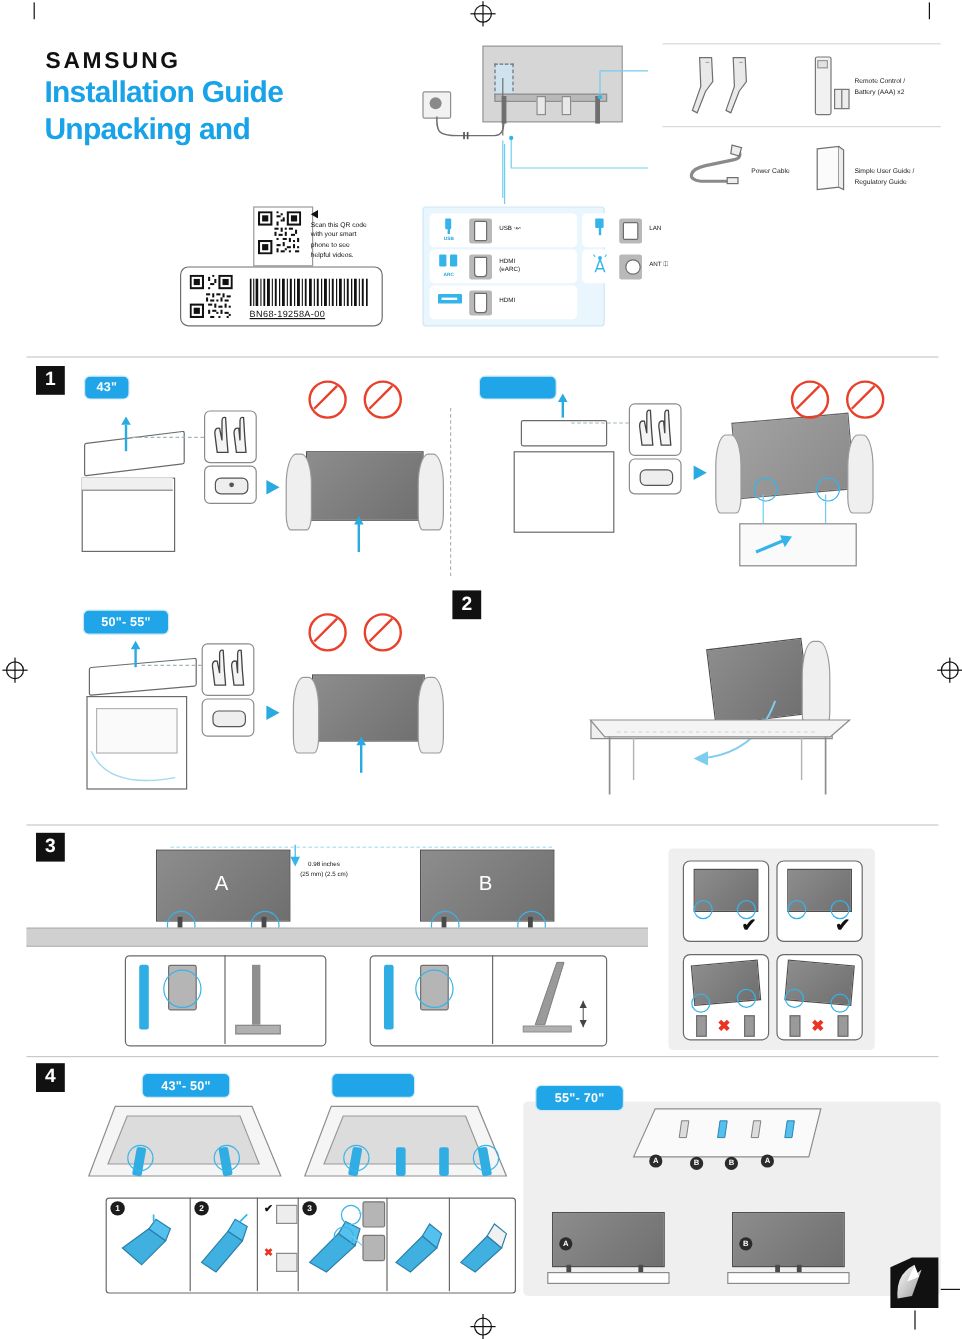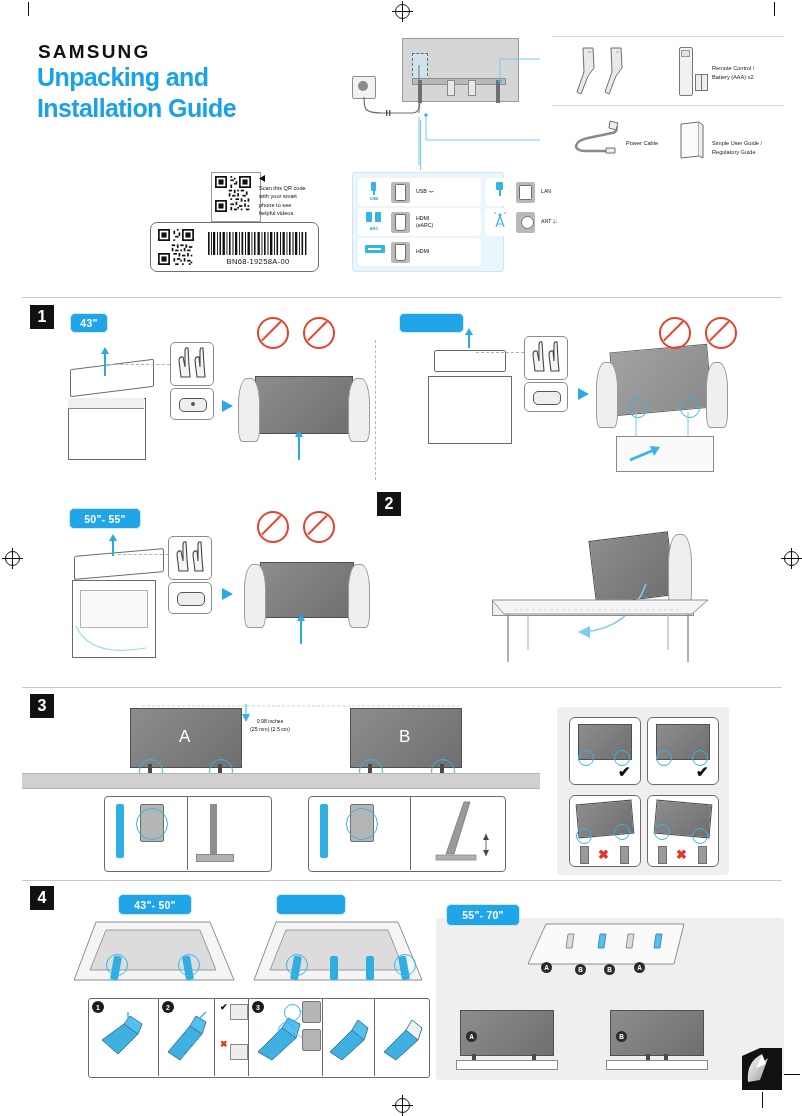--- a/index.html
+++ b/index.html
@@ -12,21 +12,21 @@
   .regmark:before{left:50%;top:-4px;width:1px;height:21px;margin-left:-0.5px;}
   .regmark:after{top:50%;left:-4px;height:1px;width:21px;margin-top:-0.5px;}
   .cropline{background:#111;}
   
   .samsung{font-weight:bold;font-size:19px;letter-spacing:2.2px;color:#111;}
   .guide-title{color:#18a3e8;font-weight:bold;font-size:25px;line-height:1.22;letter-spacing:-0.6px;}
   
   .qrbox{border:1px solid #9a9a9a;background:#fff;padding:3px;}
   .qrnote{font-size:5.6px;line-height:1.5;color:#111;}
   .labelbox{border:1px solid #6e6e6e;border-radius:7px;background:#fff;}
-  .barcode-num{font-size:7.6px;letter-spacing:.3px;text-align:center;color:#111;}
+  .barcode-num{font-size:7.6px;letter-spacing:.3px;text-align:left;color:#111;text-decoration:underline;}
   
   .portpanel{background:#eaf6fd;border:1px solid #cfe6f4;}
   .portcell{background:#fff;border-radius:4px;display:flex;align-items:center;}
   .porticonbox{background:#b9b9b9;border-radius:2px;display:flex;align-items:center;justify-content:center;}
   .portjack{background:#fff;border:1px solid #6d6d6d;border-radius:1.5px;}
   .portlabel{font-size:5.2px;color:#111;line-height:1.25;}
   .bluelbl{font-size:4px;color:#1fa5e0;font-weight:bold;text-align:center;}
   
   .acc-text{font-size:5.6px;line-height:1.55;color:#222;}
   .hr-soft{background:#d8d8d8;height:1px;}
@@ -71,22 +71,22 @@
 
 <div class="abs regmark" style="left:395px;top:4px;"></div>
 <div class="abs regmark" style="left:5px;top:551px;"></div>
 <div class="abs regmark" style="left:784px;top:551px;"></div>
 <div class="abs regmark" style="left:395px;top:1098px;"></div>
 <div class="abs cropline" style="left:28px;top:2px;width:1px;height:14px;"></div>
 <div class="abs cropline" style="left:774px;top:2px;width:1px;height:14px;"></div>
 
 <div class="abs samsung" style="left:38px;top:41px;">SAMSUNG</div>
 <div class="abs guide-title" style="left:37px;top:62px;width:300px;">
+  <div>Installation Guide</div>
   <div>Unpacking and</div>
-  <div>Installation Guide</div>
 </div>
 
 <div class="abs qrbox" style="left:211px;top:172px;width:42px;height:42px;">
   <svg width="36" height="36" viewBox="0 0 21 21">
     <rect width="21" height="21" fill="#fff"></rect>
     <g fill="#111">
       <rect x="0" y="0" width="7" height="7"></rect>
         <rect x="1" y="1" width="5" height="5" fill="#fff"></rect>
         <rect x="2" y="2" width="3" height="3"></rect>
       <rect x="14" y="0" width="7" height="7"></rect>

